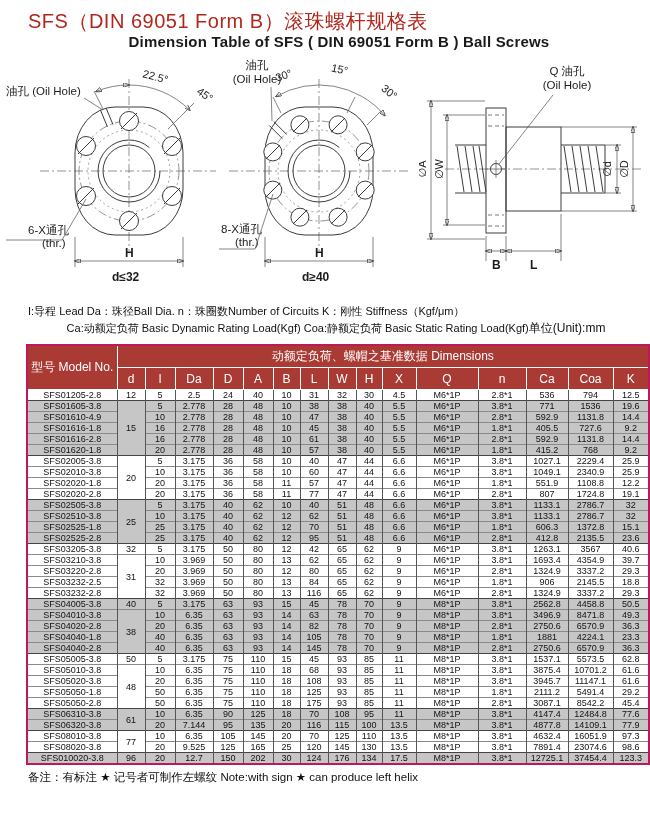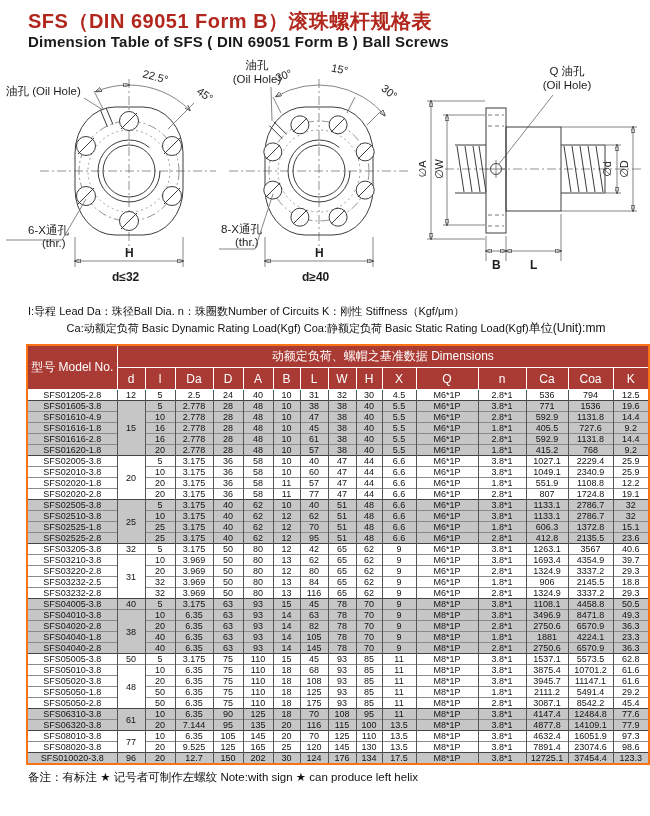--- a/index.html
+++ b/index.html
@@ -2,40 +2,40 @@
 <html><head>
 <meta charset="utf-8">
 <style>
   html,body{margin:0;padding:0;}
   body{
     width:650px;height:816px;background:#fff;position:relative;overflow:hidden;
     font-family:"Liberation Sans","DejaVu Sans",sans-serif;color:#111;
   }
   
   .titleblock{padding:10px 0 0 28px;}
-  .title-zh{font-size:20px;font-weight:bold;color:#b2271d;letter-spacing:.5px;line-height:1.15;}
-  .title-en{font-size:15px;font-weight:bold;color:#1a1a1a;letter-spacing:.2px;line-height:1.2;}
+  .title-zh{font-size:20px;font-weight:normal;color:#b2271d;letter-spacing:.5px;line-height:1.15;}
+  .title-en{font-size:15px;font-weight:bold;color:#1a1a1a;letter-spacing:.2px;line-height:1.2;text-align:center;}
   
   .diagrams{display:flex;margin:2px 0 0 4px;}
   .dwg{display:block;}
   .dwg text{font-size:11px;fill:#1c1c1c;}
   .dwg .lbl{font-size:11.5px;}
   .dwg .dim{font-size:12px;font-weight:bold;}
   .dwg line,.dwg circle,.dwg rect,.dwg path{stroke:#3c3c3c;fill:none;stroke-width:1;}
   .dwg .thin{stroke-width:.8;stroke:#666;}
   .dwg .cl{stroke:#777;stroke-width:.8;stroke-dasharray:9 3 2 3;}
   .dwg .dot{stroke:#888;stroke-width:.8;stroke-dasharray:2 3;}
   .dwg .dsh{stroke:#555;stroke-width:.8;stroke-dasharray:4 3;}
   .dwg .hole{fill:#fff;}
   
   .legend{margin:19px 6px 0 28px;font-size:11px;line-height:1.45;color:#111;}
   .legend .line2{display:flex;justify-content:center;align-items:flex-end;}
   .unit{font-size:12px;}
   
-  table{margin:7px 0 0 26px;width:622px;border-collapse:collapse;table-layout:fixed;border:2px solid #f97316;}
+  table{margin:7px 0 0 26px;width:622px;border-collapse:collapse;table-layout:fixed;border:2px solid #be185d;}
   th{background:#a93a34;color:#fff;font-weight:normal;font-size:12px;border:1px solid #fff;height:21px;padding:0;}
   th.model{font-size:12px;}
   td{font-size:9px;text-align:center;height:10px;line-height:10px;padding:0;
      border-left:1px solid #555;border-right:1px solid #555;border-top:1px solid #8a8a8a;
      white-space:nowrap;overflow:hidden;}
   tr.shade td{background:#c6c6c6;}
   tr.gstart td{border-top:1.6px solid #444;}
   
   .footnote{margin:5px 0 12px 28px;font-size:11.5px;color:#111;}
 </style>
@@ -615,21 +615,21 @@
         <td>3.175</td>
         <td>63</td>
         <td>93</td>
         <td>15</td>
         <td>45</td>
         <td>78</td>
         <td>70</td>
         <td>9</td>
         <td>M8*1P</td>
         <td>3.8*1</td>
-        <td>1108.1</td>
+        <td>2562.8</td>
         <td>4458.8</td>
         <td>50.5</td>
       </tr>
       <tr class="shade">
         <td>SFS04010-3.8</td>
         <td rowspan="4">38</td>
         <td>10</td>
         <td>6.35</td>
         <td>63</td>
         <td>93</td>

